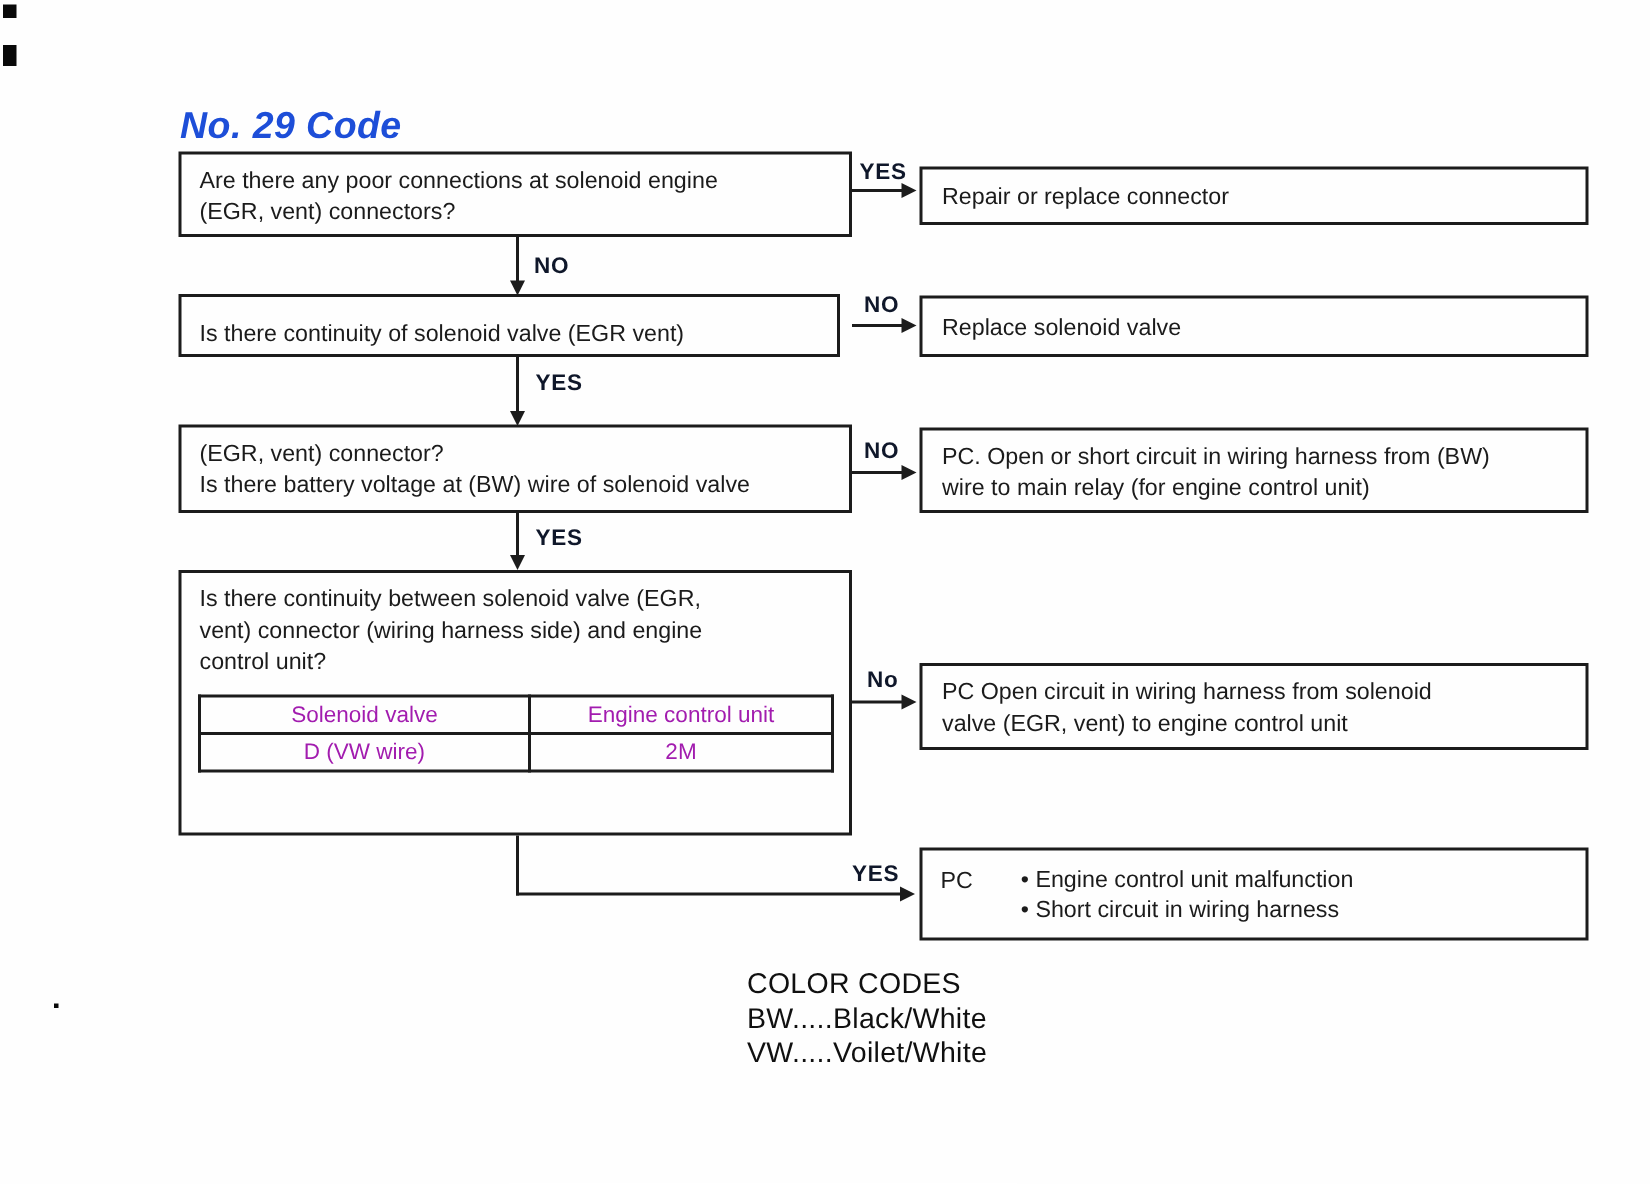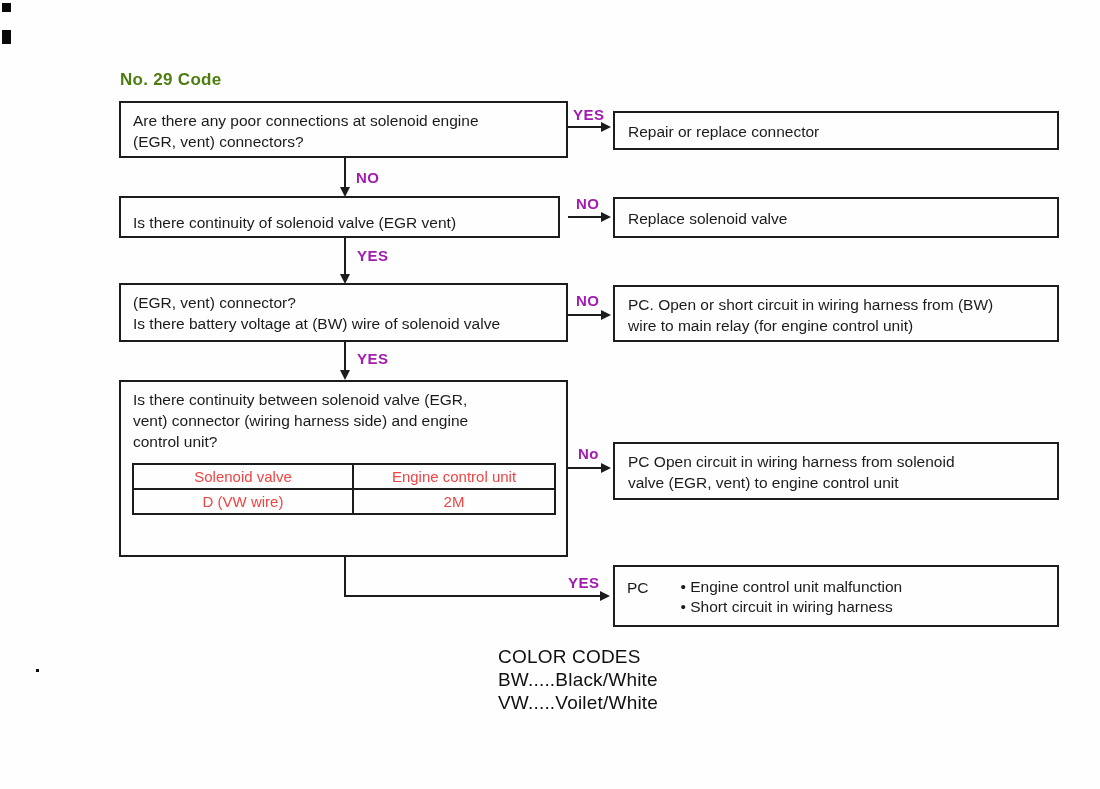--- a/index.html
+++ b/index.html
@@ -8,45 +8,45 @@
     font-family:"Liberation Sans", sans-serif;color:#1a1a1a;overflow:hidden;
   }
   .box{
     position:absolute;border:2px solid #1c1c1c;background:transparent;
     box-sizing:border-box;font-size:15.5px;line-height:21px;color:#1b1b1b;
   }
   .qtext{padding:7px 0 0 12px;}
   .rtext{padding:7px 0 0 13px;}
   .line{display:block;white-space:nowrap;}
   .flabel{
-    position:absolute;font-weight:bold;font-size:15px;color:#a21caf;
+    position:absolute;font-weight:bold;font-size:15px;color:#0f172a;
     letter-spacing:0.5px;
   }
   .hline{position:absolute;height:2px;background:#1c1c1c;}
   .vline{position:absolute;width:2px;background:#1c1c1c;}
   .arrow-right{
     position:absolute;width:0;height:0;
     border-top:5px solid transparent;border-bottom:5px solid transparent;
     border-left:10px solid #1c1c1c;
   }
   .arrow-down{
     position:absolute;width:0;height:0;
     border-left:5px solid transparent;border-right:5px solid transparent;
     border-top:10px solid #1c1c1c;
   }
   #title{
-    position:absolute;left:120px;top:70px;font-size:17px;font-weight:bold;
-    color:#4d7c0f;letter-spacing:0.3px;
+    position:absolute;left:120px;top:70px;font-size:25px;font-weight:bold;
+    color:#1d4ed8;letter-spacing:0.3px;font-style:italic;
   }
   #ctable{
     position:absolute;left:11px;top:81px;border-collapse:collapse;
     table-layout:fixed;width:424px;
   }
   #ctable td{
-    border:2px solid #1c1c1c;text-align:center;font-size:15px;color:#ef4444;
+    border:2px solid #1c1c1c;text-align:center;font-size:15px;color:#a21caf;
     padding:1px 4px;height:20px;overflow:hidden;
   }
   #r5-body{display:flex;padding:10px 0 0 12px;}
   #r5-pc{font-size:15.5px;margin-right:32px;}
   .bullet-line{font-size:15.5px;line-height:20px;}
   .bullet-line::before{content:"•  ";}
   #colorcodes{
     position:absolute;left:498px;top:645px;font-size:19px;line-height:23px;
     color:#101010;letter-spacing:0.2px;
   }

